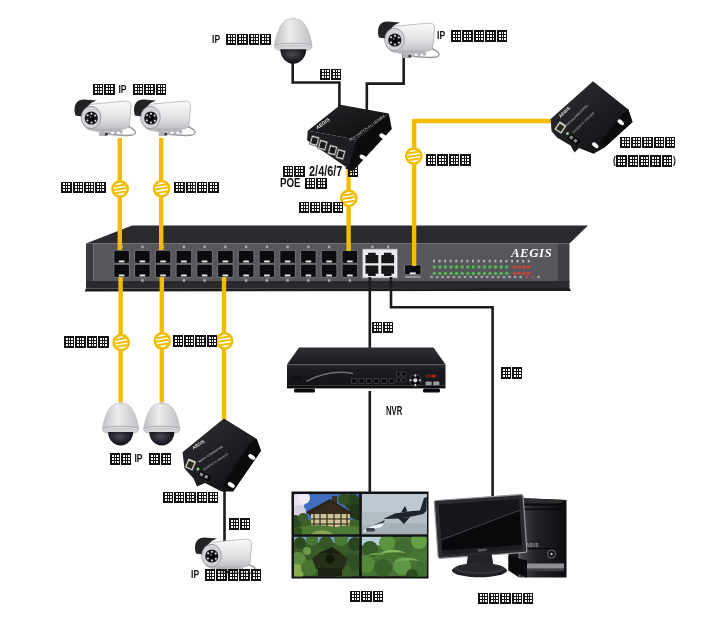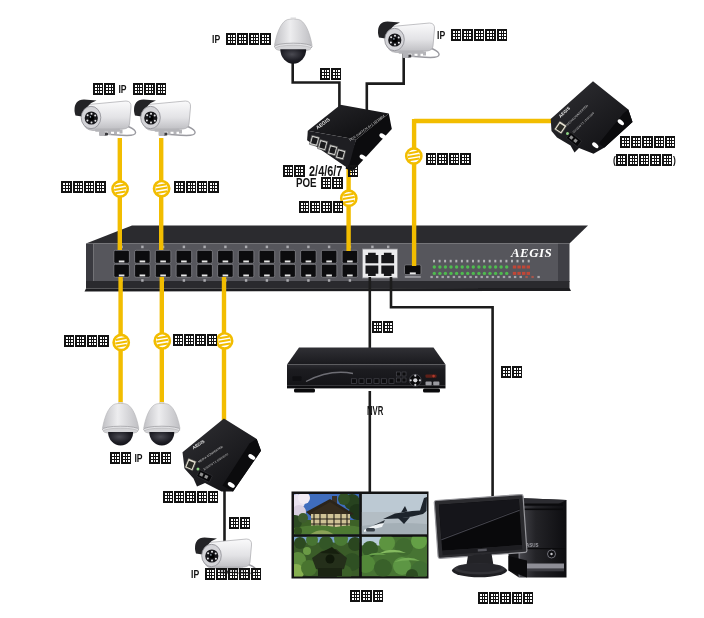--- a/index.html
+++ b/index.html
@@ -1,19 +1,19 @@
 <!DOCTYPE html>
 <html><head>
 <meta charset="utf-8">
 <style>
 html,body{margin:0;padding:0;background:#fff;-webkit-font-smoothing:antialiased;}
 #stage{position:relative;width:704px;height:618px;background:#fff;overflow:hidden;
   font-family:"Liberation Sans",sans-serif;}
 #art{position:absolute;left:0;top:0;}
-.lbl{position:absolute;display:flex;align-items:flex-end;height:11px;white-space:nowrap;}
+.lbl{position:absolute;display:flex;height:11px;white-space:nowrap;}
 .hz{display:inline-block;width:8.4px;height:9.6px;margin-right:1px;
   border:1px solid #131313;box-sizing:content-box;
   background:
    repeating-linear-gradient(90deg,#131313 0 1px,rgba(0,0,0,0) 1px 2.75px),
    repeating-linear-gradient(0deg,#131313 0 1px,rgba(0,0,0,0) 1px 2.9px);}
 .lat{font-family:"Liberation Sans",sans-serif;font-weight:bold;font-size:11px;
   color:#141414;line-height:11px;display:inline-block;transform:scaleX(0.78);transform-origin:0 100%;}
 </style>
 </head>
 <body>
@@ -592,21 +592,21 @@
 <div class="lbl" style="left:319.5px;top:68.5px">
       <span class="hz"></span>
       <span class="hz"></span>
     </div>
 <div class="lbl" style="left:283px;top:165.5px">
       <span class="hz"></span>
       <span class="hz"></span>
       <span class="lat" style="font-size:14px;width:42px">&nbsp;2/4/6/7&nbsp;</span>
       <span class="hz"></span>
     </div>
-<div class="lbl" style="left:296px;top:177.5px">
+<div class="lbl" style="left:280px;top:177.5px">
       <span class="lat" style="font-size:12.5px;width:25px">POE&nbsp;</span>
       <span class="hz"></span>
       <span class="hz"></span>
     </div>
 <div class="lbl" style="left:61.2px;top:181.5px">
       <span class="hz"></span>
       <span class="hz"></span>
       <span class="hz"></span>
       <span class="hz"></span>
     </div>
@@ -645,21 +645,21 @@
       <span class="lat">)</span>
     </div>
 <div class="lbl" style="left:371.5px;top:321.5px">
       <span class="hz"></span>
       <span class="hz"></span>
     </div>
 <div class="lbl" style="left:500.5px;top:367px">
       <span class="hz"></span>
       <span class="hz"></span>
     </div>
-<div class="lbl" style="left:367px;top:405.5px">
+<div class="lbl" style="left:386px;top:405.5px">
       <span class="lat" style="font-size:12.5px;transform:scaleX(0.62);width:17px">NVR</span>
     </div>
 <div class="lbl" style="left:64px;top:336px">
       <span class="hz"></span>
       <span class="hz"></span>
       <span class="hz"></span>
       <span class="hz"></span>
     </div>
 <div class="lbl" style="left:172.5px;top:335px">
       <span class="hz"></span>

